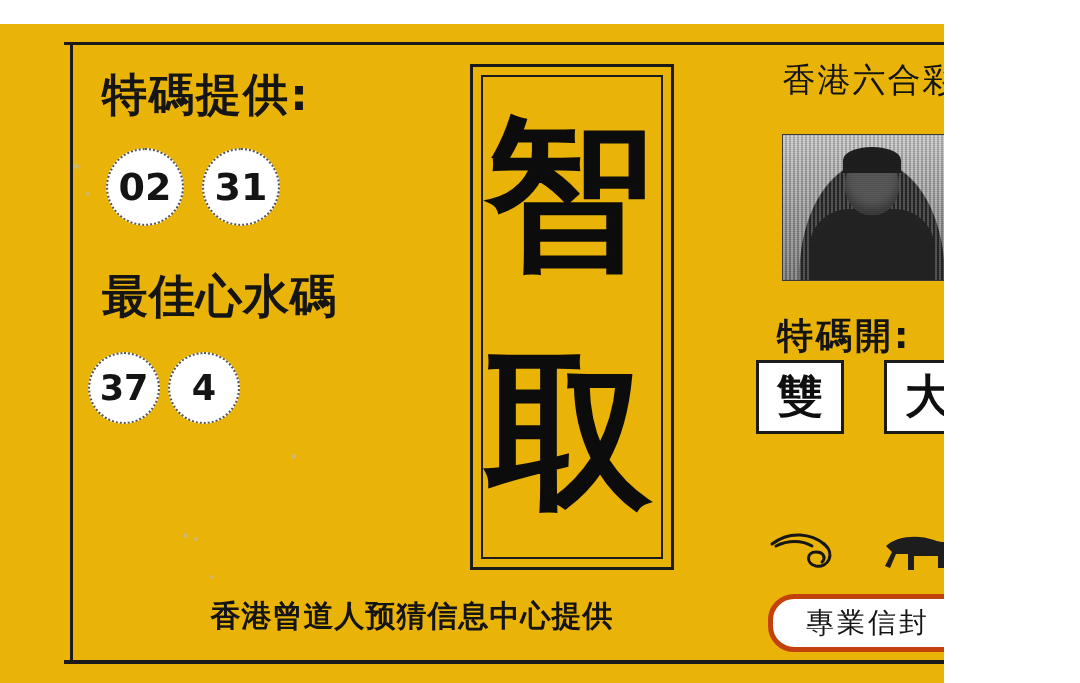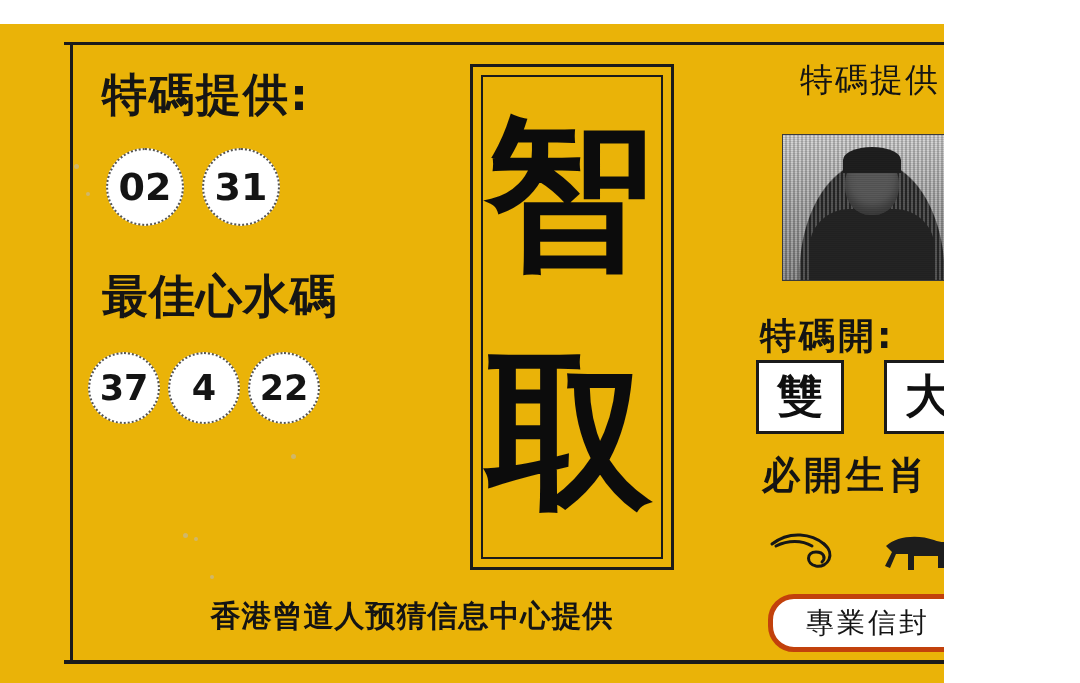--- a/index.html
+++ b/index.html
@@ -183,21 +183,21 @@
   }
   .photo .grain {
     position: absolute; inset: 0;
     background-image:
       repeating-linear-gradient(0deg, rgba(0,0,0,.10) 0 1px, rgba(255,255,255,.06) 1px 2px);
     mix-blend-mode: multiply;
   }
 
   .label-te2 {
     position: absolute;
-    left: 60px; top: 260px;
+    left: 77px; top: 260px;
     font-family: "DejaVu Sans", sans-serif;
     font-size: 36px;
     font-weight: bold;
     color: #141414;
     letter-spacing: 3px;
   }
   .box-row {
     position: absolute;
     left: 56px; top: 308px;
     display: flex;
@@ -284,50 +284,48 @@
     <div class="balls-row row1">
       <div class="ball">02</div>
       <div class="ball">31</div>
     </div>
 
     <div class="label-best">最佳心水碼</div>
 
     <div class="balls-row row2">
       <div class="ball sm">37</div>
       <div class="ball sm">4</div>
-      <div class="ball sm">22</div>
     </div>
   </div>
 
   <div class="center-box-outer">
     <div class="center-box-inner"></div>
   </div>
   <div class="big-chars">
     <div class="big-char">智</div>
     <div class="big-char">取</div>
   </div>
 
   <div class="right-col">
-    <div class="hk-title">特碼提供</div>
+    <div class="hk-title">香港六合彩</div>
 
     <div class="photo">
       <div class="body"></div>
       <div class="head"></div>
       <div class="hair"></div>
       <div class="grain"></div>
     </div>
 
     <div class="label-te2">特碼開:</div>
 
     <div class="box-row">
       <div class="char-box">雙</div>
       <div class="char-box">大</div>
     </div>
 
-    <div class="label-zodiac">必開生肖</div>
 
     <div class="zodiac-row">
       <svg width="240" height="78" viewBox="0 0 240 78">
 
         <g fill="none" stroke="#161616" stroke-width="3" stroke-linecap="round">
           <path d="M4 34 C22 20, 44 24, 56 34"></path>
           <path d="M56 34 C68 44, 60 58, 48 56 C38 54, 38 42, 48 42 C56 42, 58 48, 54 52"></path>
           <path d="M8 36 C20 30, 34 30, 44 36"></path>
         </g>
 

